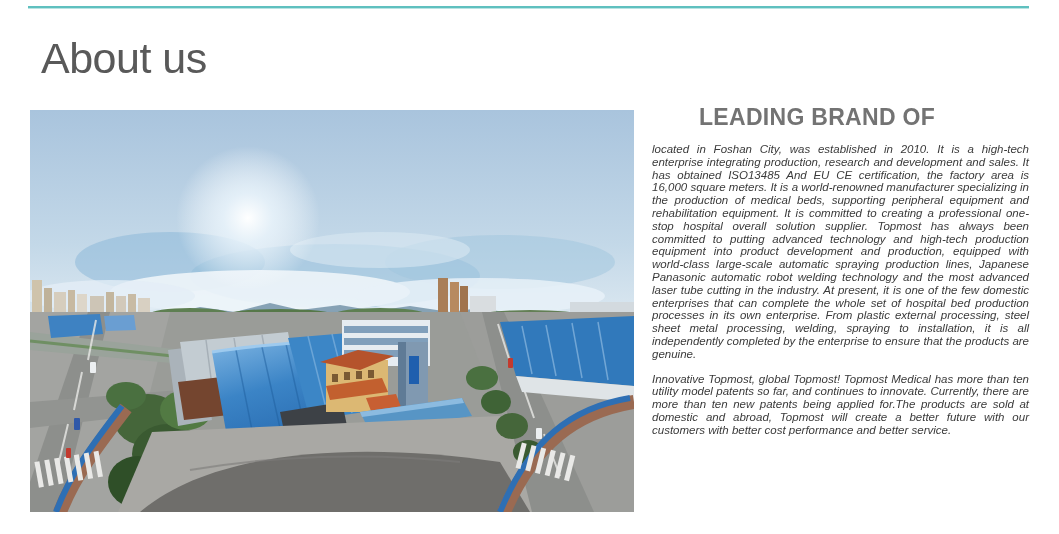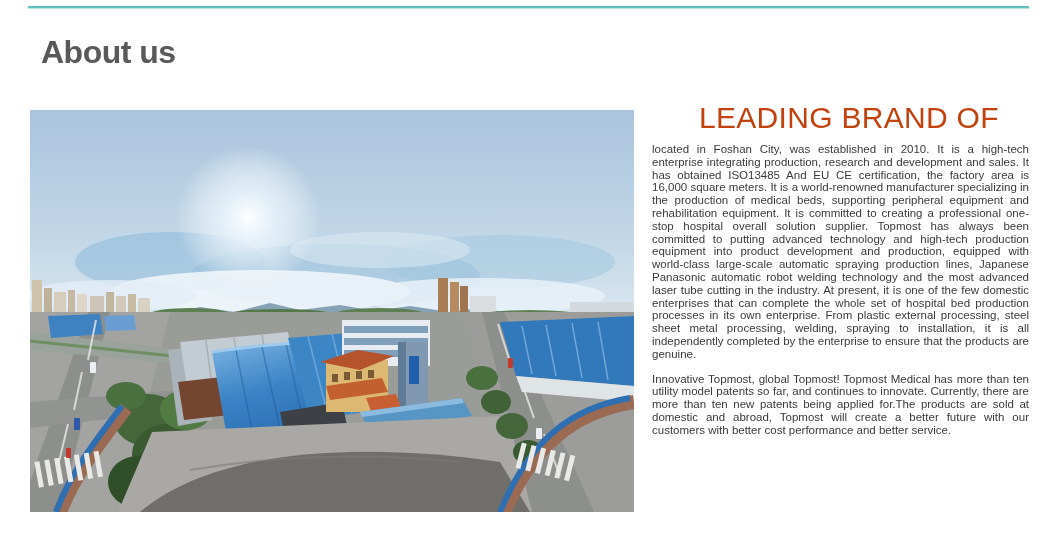--- a/index.html
+++ b/index.html
@@ -6,35 +6,35 @@
   .page{
     position:relative;width:1059px;height:534px;background:#ffffff;overflow:hidden;
     font-family:"Liberation Sans","DejaVu Sans",sans-serif;
   }
   .top-divider{
     position:absolute;left:28px;top:6px;width:1001px;height:2px;
     background:#5fc0bf;border-bottom:1px solid #b9e4e3;
   }
   .page-title{
     position:absolute;left:41px;top:34px;margin:0;
-    font-size:32px;font-weight:bold;color:#595959;letter-spacing:-0.5px;
+    font-size:43px;font-weight:normal;color:#595959;letter-spacing:-0.5px;
   }
   .panorama{
     position:absolute;left:30px;top:110px;width:604px;height:402px;display:block;
   }
   .right-col{
     position:absolute;left:652px;top:104px;width:377px;
   }
   .tagline{
-    margin:0 0 12px 47px;color:#c2410c;font-size:30px;line-height:27px;
-    font-weight:400;letter-spacing:0.3px;
+    margin:0 0 12px 47px;color:#737373;font-size:23px;line-height:27px;
+    font-weight:700;letter-spacing:0.3px;
   }
   .tagline span{display:block;}
   .body-copy{color:#3a3a3a;font-size:11.5px;line-height:12.8px;text-align:justify;}
-  .body-copy p{margin:0 0 12px 0;}
+  .body-copy p{margin:0 0 12px 0;font-style:italic;}
   .body-copy p:last-child{margin-bottom:4px;}
 </style>
 </head>
 <body>
 
 <div class="page">
 
   <div class="top-divider"></div>
 
   <h1 class="page-title">About us</h1>

